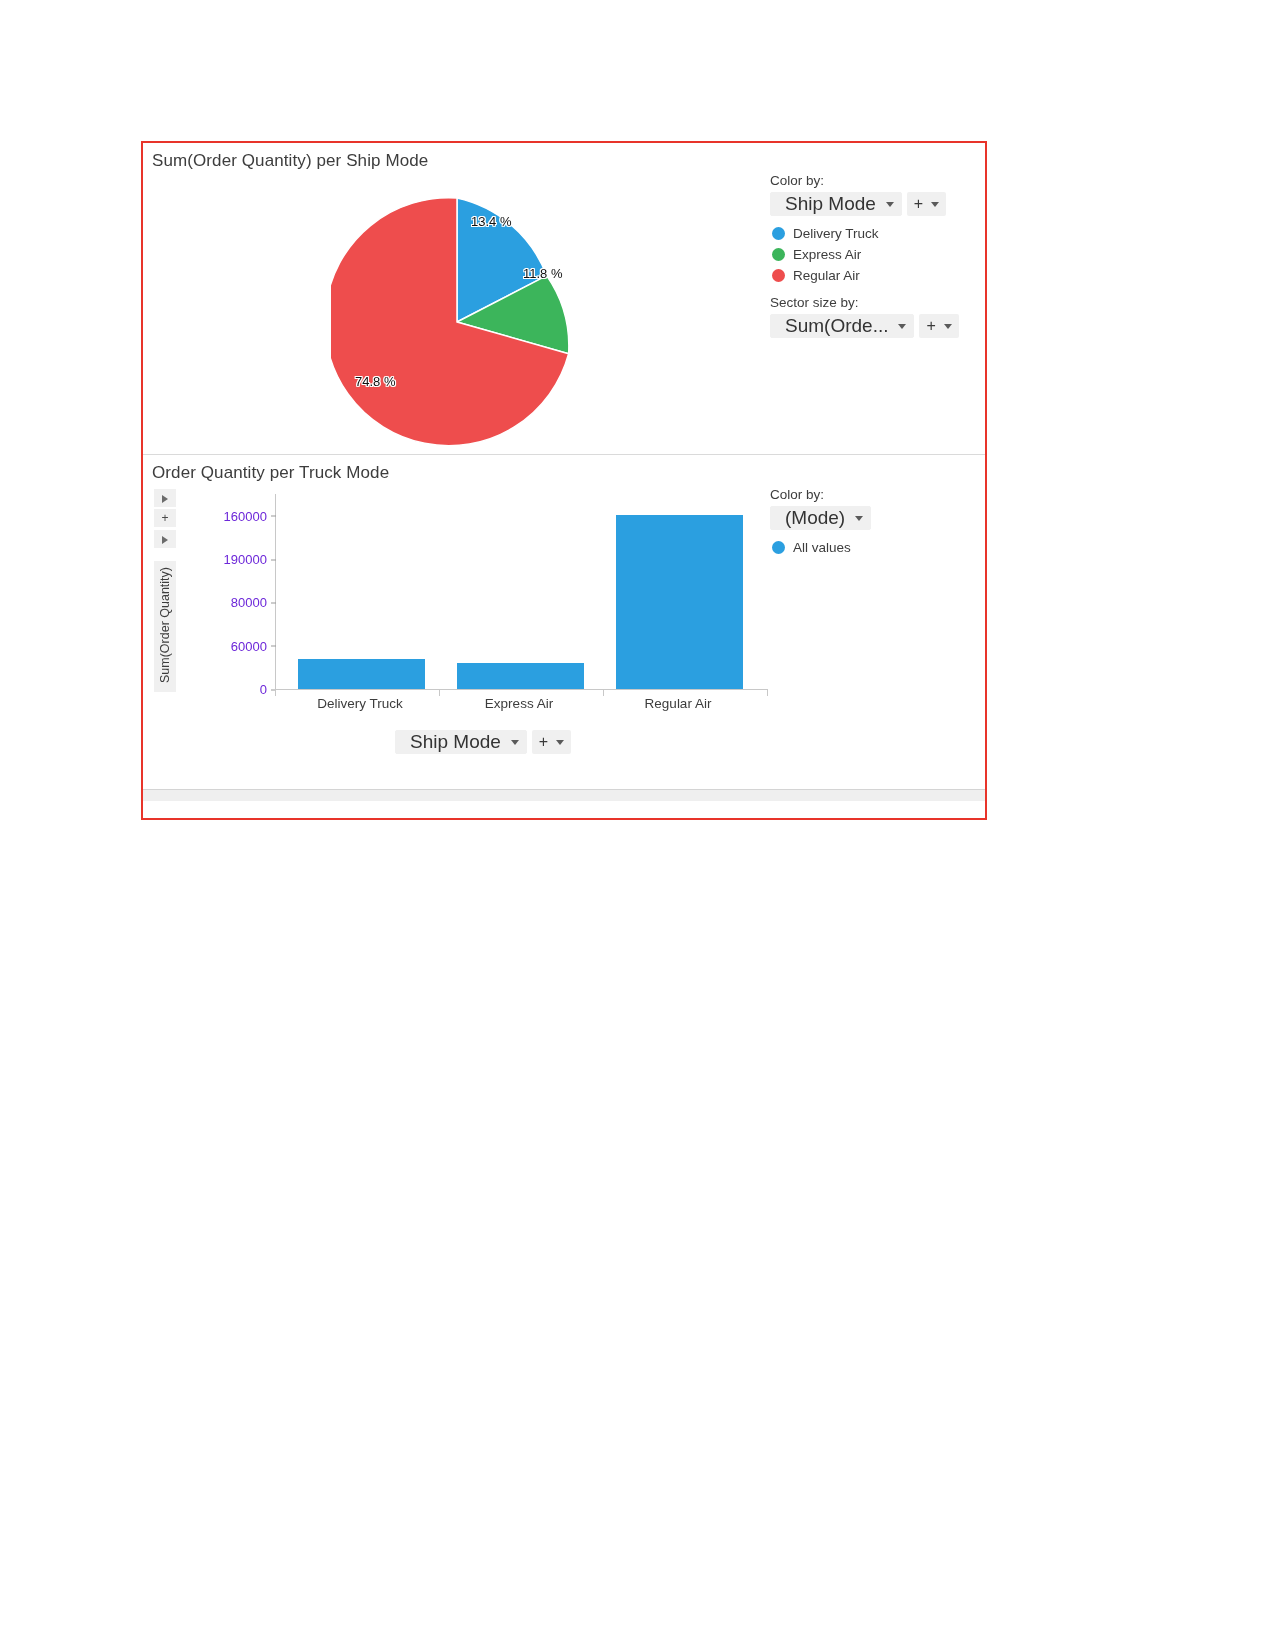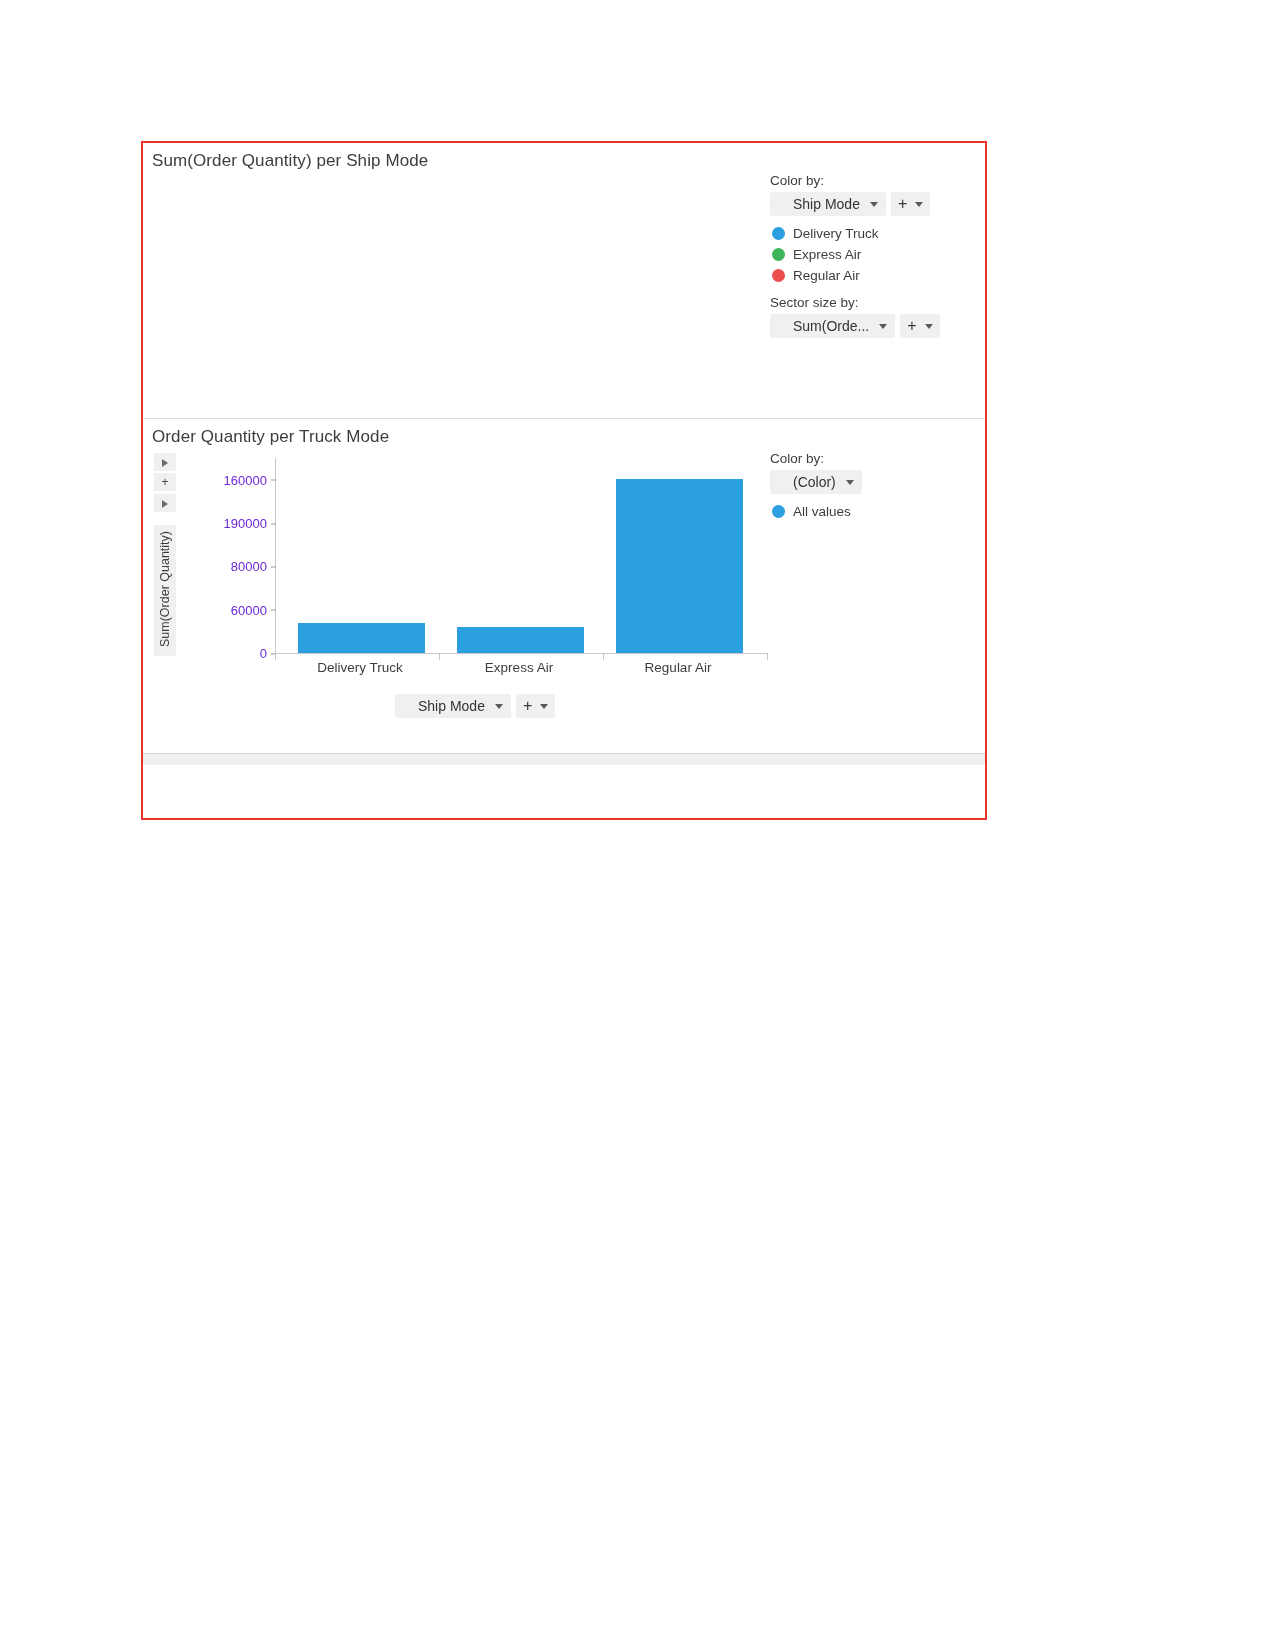--- a/index.html
+++ b/index.html
@@ -26,21 +26,21 @@
     background: #ffffff;
     box-sizing: border-box;
   }
   
   .panel {
     position: relative;
     background: #ffffff;
     box-sizing: border-box;
   }
   .panel-pie {
-    height: 276px;
+    height: 312px;
     border-bottom: 1px solid #dadada;
   }
   .panel-bar {
     height: 346px;
   }
   .panel-title {
     position: absolute;
     left: 9px;
     top: 8px;
     font-size: 17px;
@@ -68,22 +68,22 @@
     margin-bottom: 9px;
   }
   .dropdown {
     display: inline-flex;
     align-items: center;
     justify-content: space-between;
     background: #f0f0f0;
     border: 1px solid #f0f0f0;
     border-radius: 2px;
     height: 24px;
-    padding: 0 7px 0 22px;
-    font-size: 14px;
+    padding: 0 7px 0 14px;
+    font-size: 19px;
     color: #333333;
     min-width: 96px;
     box-sizing: border-box;
   }
   .dropdown .dd-text {
     white-space: nowrap;
     overflow: hidden;
     text-overflow: ellipsis;
     margin-right: 10px;
   }
@@ -281,20 +281,33 @@
 </style>
 </head>
 <body>
 
 <div class="page">
   <div class="dashboard">
 
     <div class="panel panel-pie">
       <div class="panel-title">Sum(Order Quantity) per Ship Mode</div>
 
+      <div class="pie-wrap">
+        <svg width="252" height="252" viewBox="0 0 252 252">
+
+          <path d="M126 126 L126 2 A124 124 0 0 1 215.66 79.68 Z" fill="#2b9fe0" stroke="#ffffff" stroke-width="1.5"></path>
+
+          <path d="M126 126 L215.66 79.68 A124 124 0 0 1 237.62 157.75 Z" fill="#3cb55b" stroke="#ffffff" stroke-width="1.5"></path>
+
+          <path d="M126 126 L237.62 157.75 A124 124 0 1 1 126 2 Z" fill="#ee4d4d" stroke="#ffffff" stroke-width="1.5"></path>
+        </svg>
+        <div class="pie-label" style="left:140px; top:18px;">13.4 %</div>
+        <div class="pie-label" style="left:192px; top:70px;">11.8 %</div>
+        <div class="pie-label" style="left:24px; top:178px;">74.8 %</div>
+      </div>
 
       <div class="controls">
         <div class="ctl-label">Color by:</div>
         <div class="ctl-row">
           <div class="dropdown" style="min-width:104px;">
             <span class="dd-text">Ship Mode</span>
             <span class="caret"></span>
           </div>
           <div class="plus-btn">
             <span class="plus-glyph">+</span>
@@ -377,21 +390,21 @@
             <span class="plus-glyph">+</span>
             <span class="caret"></span>
           </div>
         </div>
       </div>
 
       <div class="controls" style="top:32px;">
         <div class="ctl-label">Color by:</div>
         <div class="ctl-row">
           <div class="dropdown" style="min-width:86px;">
-            <span class="dd-text">(Color)</span>
+            <span class="dd-text">(Mode)</span>
             <span class="caret"></span>
           </div>
         </div>
         <div class="legend">
           <div class="legend-item">
             <span class="legend-swatch" style="background:#2b9fe0"></span>
             <span class="legend-text">All values</span>
           </div>
         </div>
       </div>

